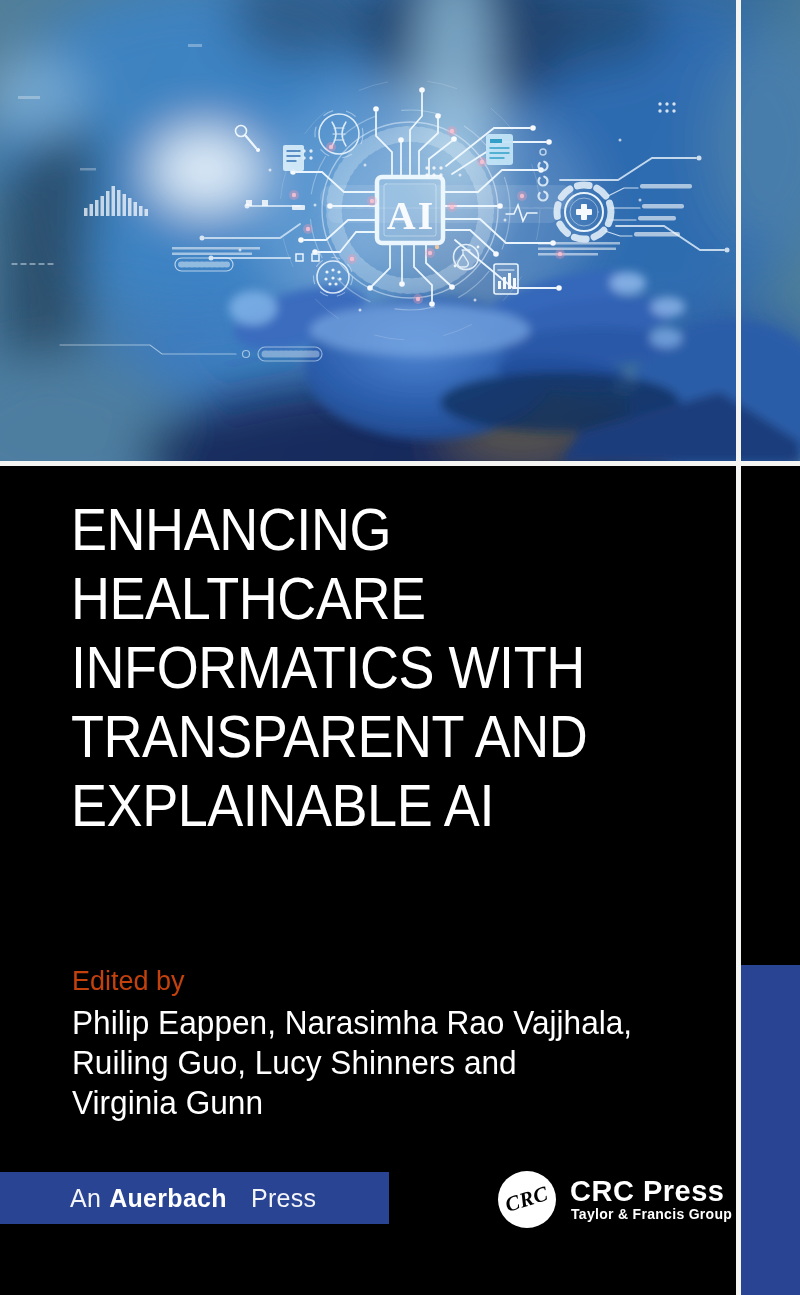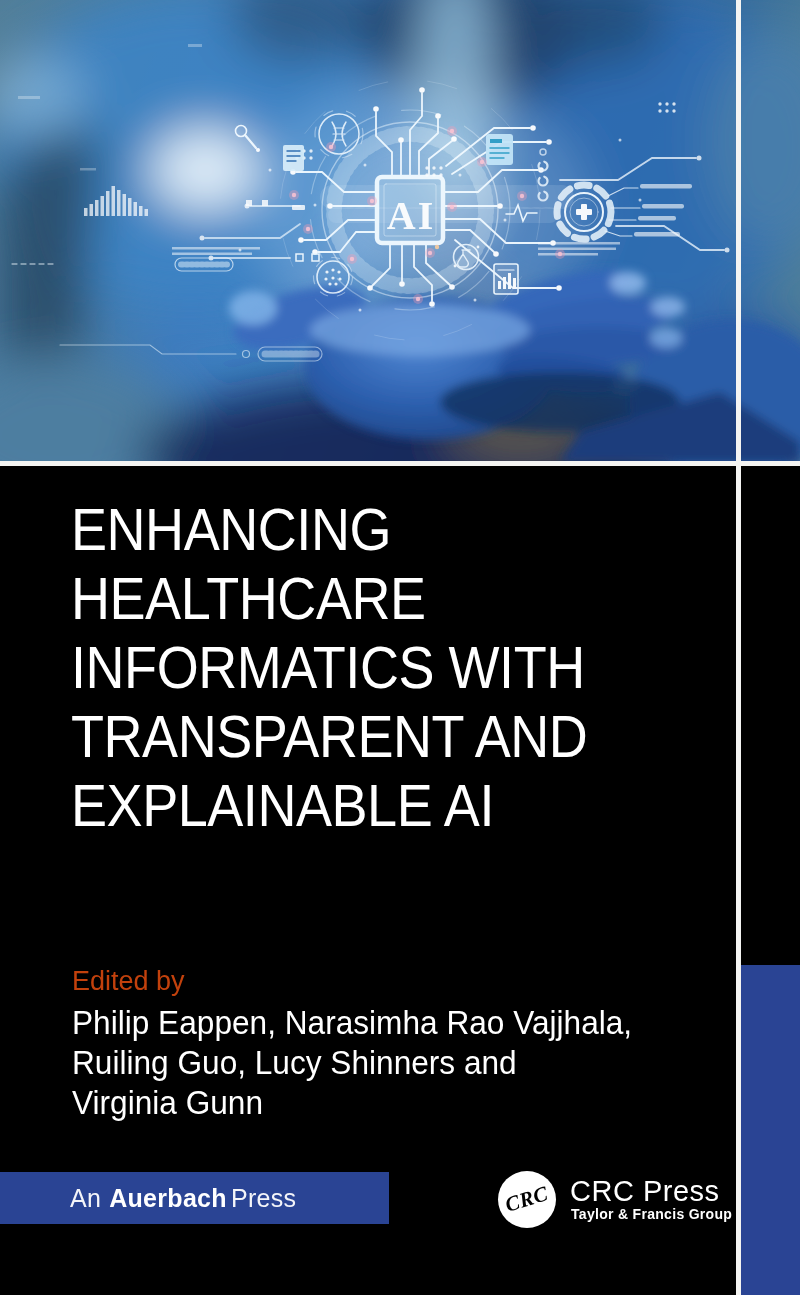--- a/index.html
+++ b/index.html
@@ -27,32 +27,32 @@
     position:absolute;left:72px;top:1002px;z-index:3;
     color:#fff;font-size:34px;line-height:40px;font-weight:400;
     transform:scaleX(0.93);transform-origin:left top;white-space:nowrap;
   }
   .imprint-bar{
     position:absolute;left:0;top:1172px;width:389px;height:52px;z-index:3;
     display:flex;align-items:center;padding-left:70px;box-sizing:border-box;
     color:#fff;font-size:25px;letter-spacing:0.3px;
   }
   .imprint-bar .w{margin-right:8px;font-weight:400;opacity:.95;}
-  .imprint-bar .b{margin-right:4px;font-weight:700;}
+  .imprint-bar .b{margin-right:24px;font-weight:700;}
   .crc-circle{
     position:absolute;left:498px;top:1171px;width:58px;height:57px;z-index:3;
     background:#fff;border-radius:50%;display:flex;align-items:center;justify-content:center;
   }
   .crc-circle span{
     font-family:"Liberation Serif",serif;font-weight:700;font-style:italic;
     font-size:21px;color:#000;transform:rotate(-17deg);letter-spacing:.5px;
   }
   .publisher-name{
     position:absolute;left:570px;top:1176px;z-index:3;color:#fff;
-    font-size:29px;font-weight:400;letter-spacing:.5px;line-height:30px;
+    font-size:29px;font-weight:700;letter-spacing:.5px;line-height:30px;
   }
   .publisher-group{
     position:absolute;left:571px;top:1206px;z-index:3;color:#fff;
     font-size:14px;font-weight:700;letter-spacing:.3px;
   }
 </style>
 </head>
 <body>
 
 <div class="cover">

